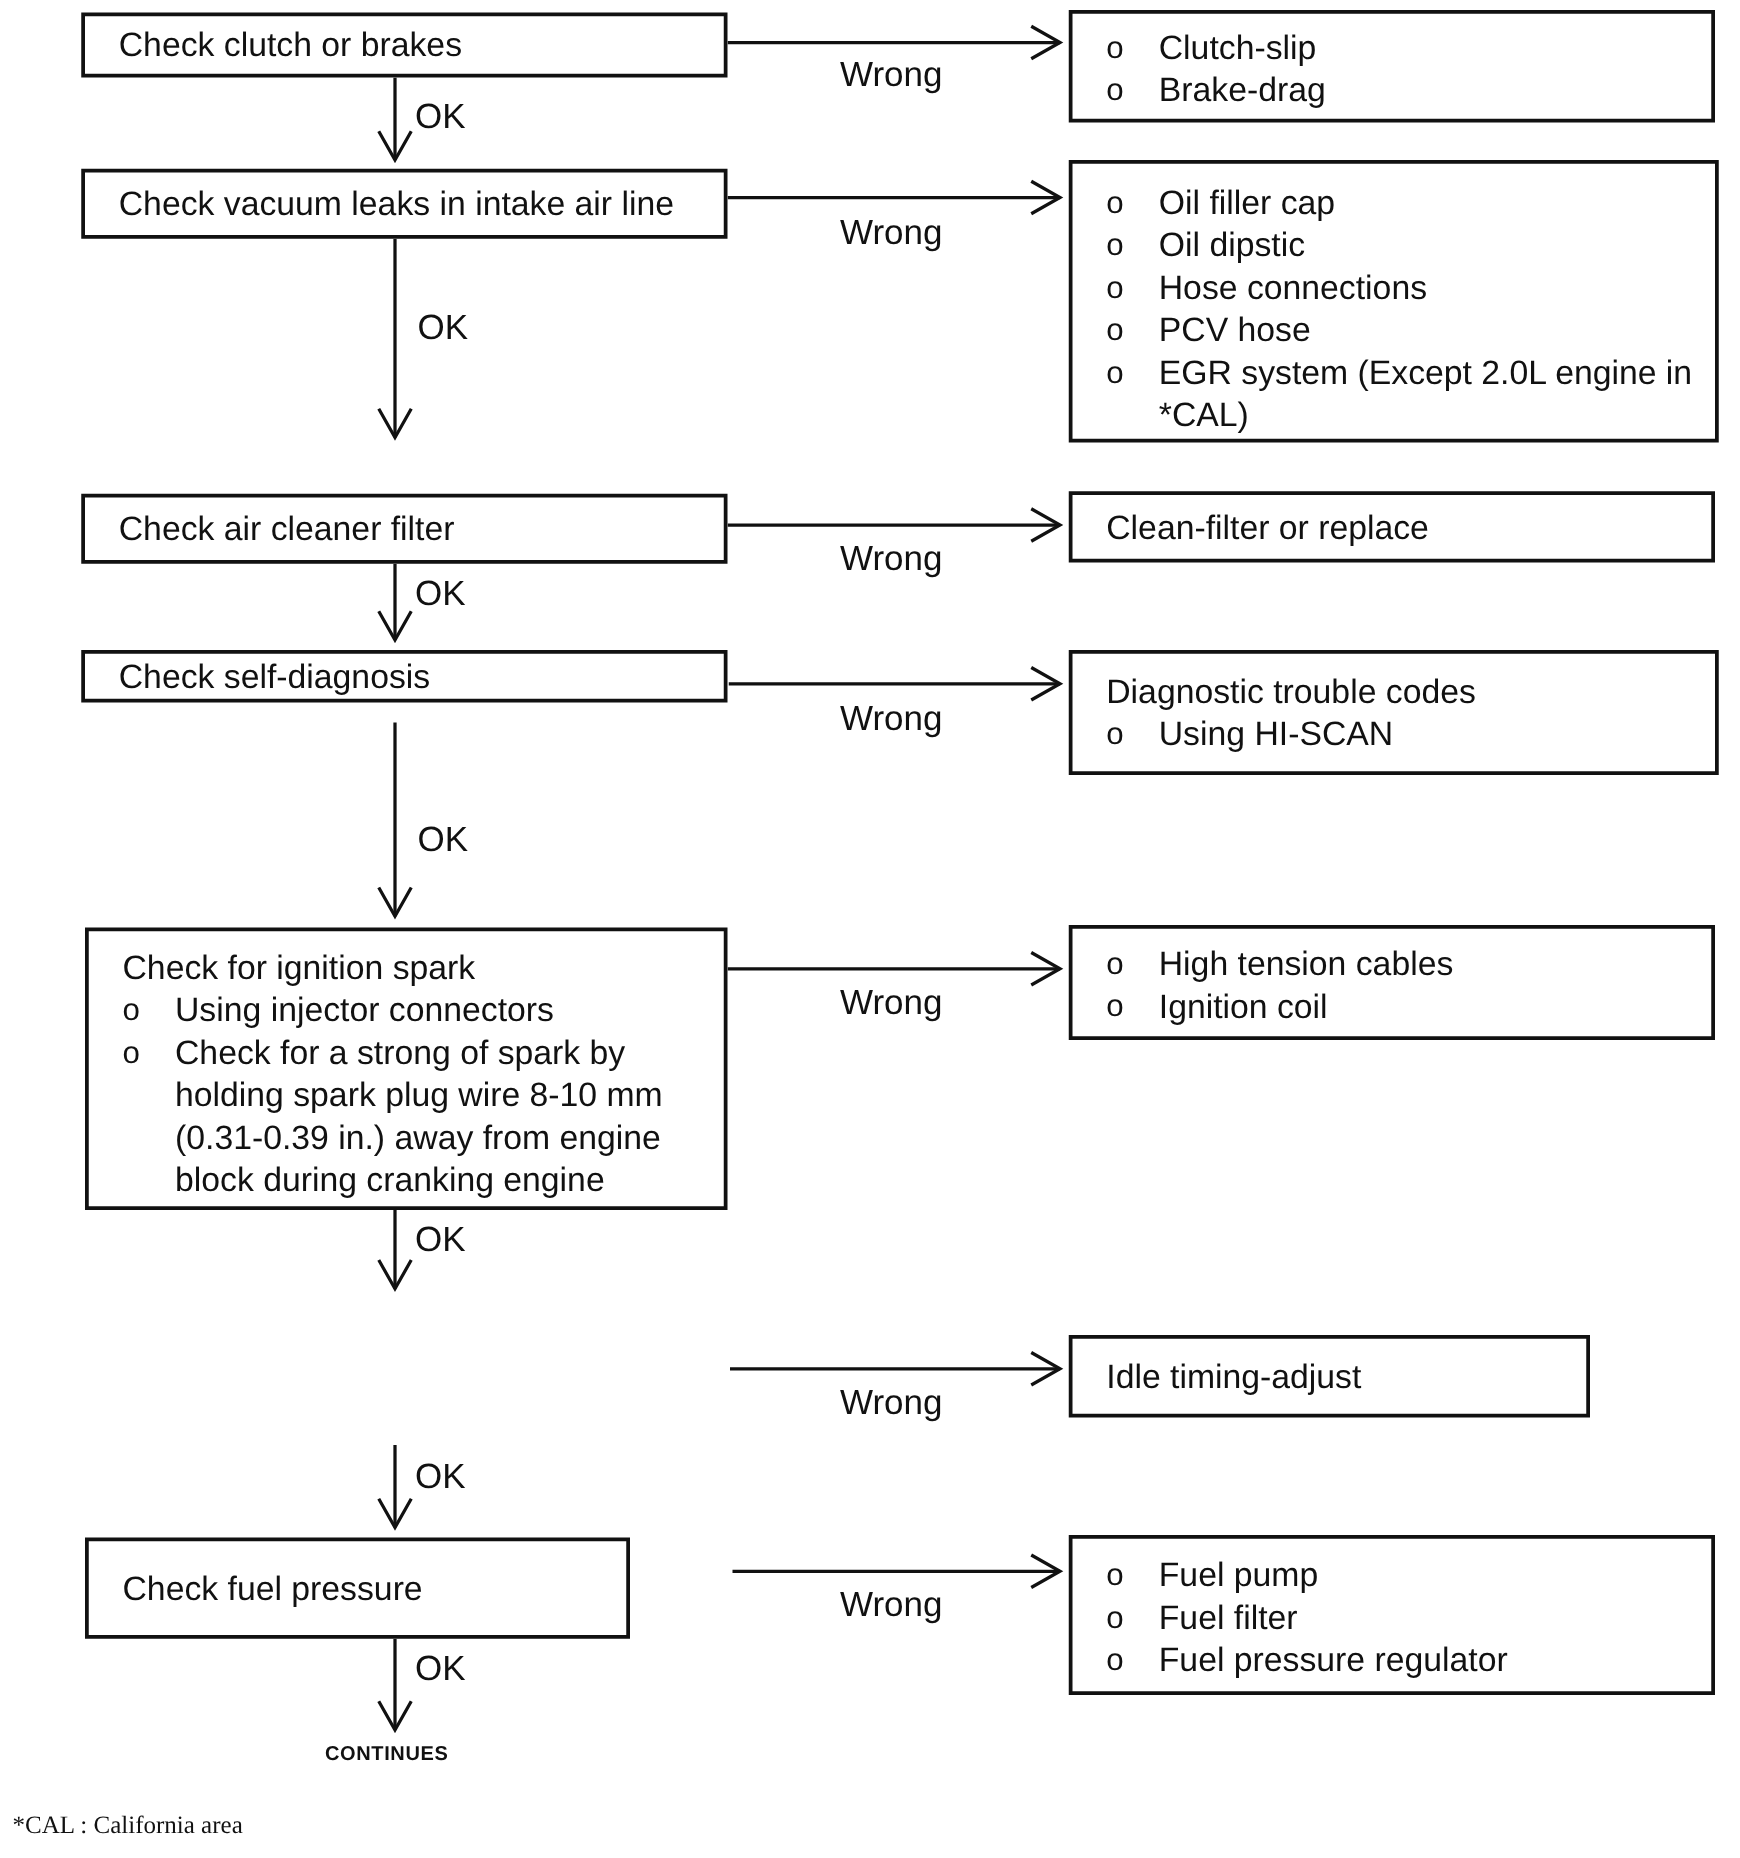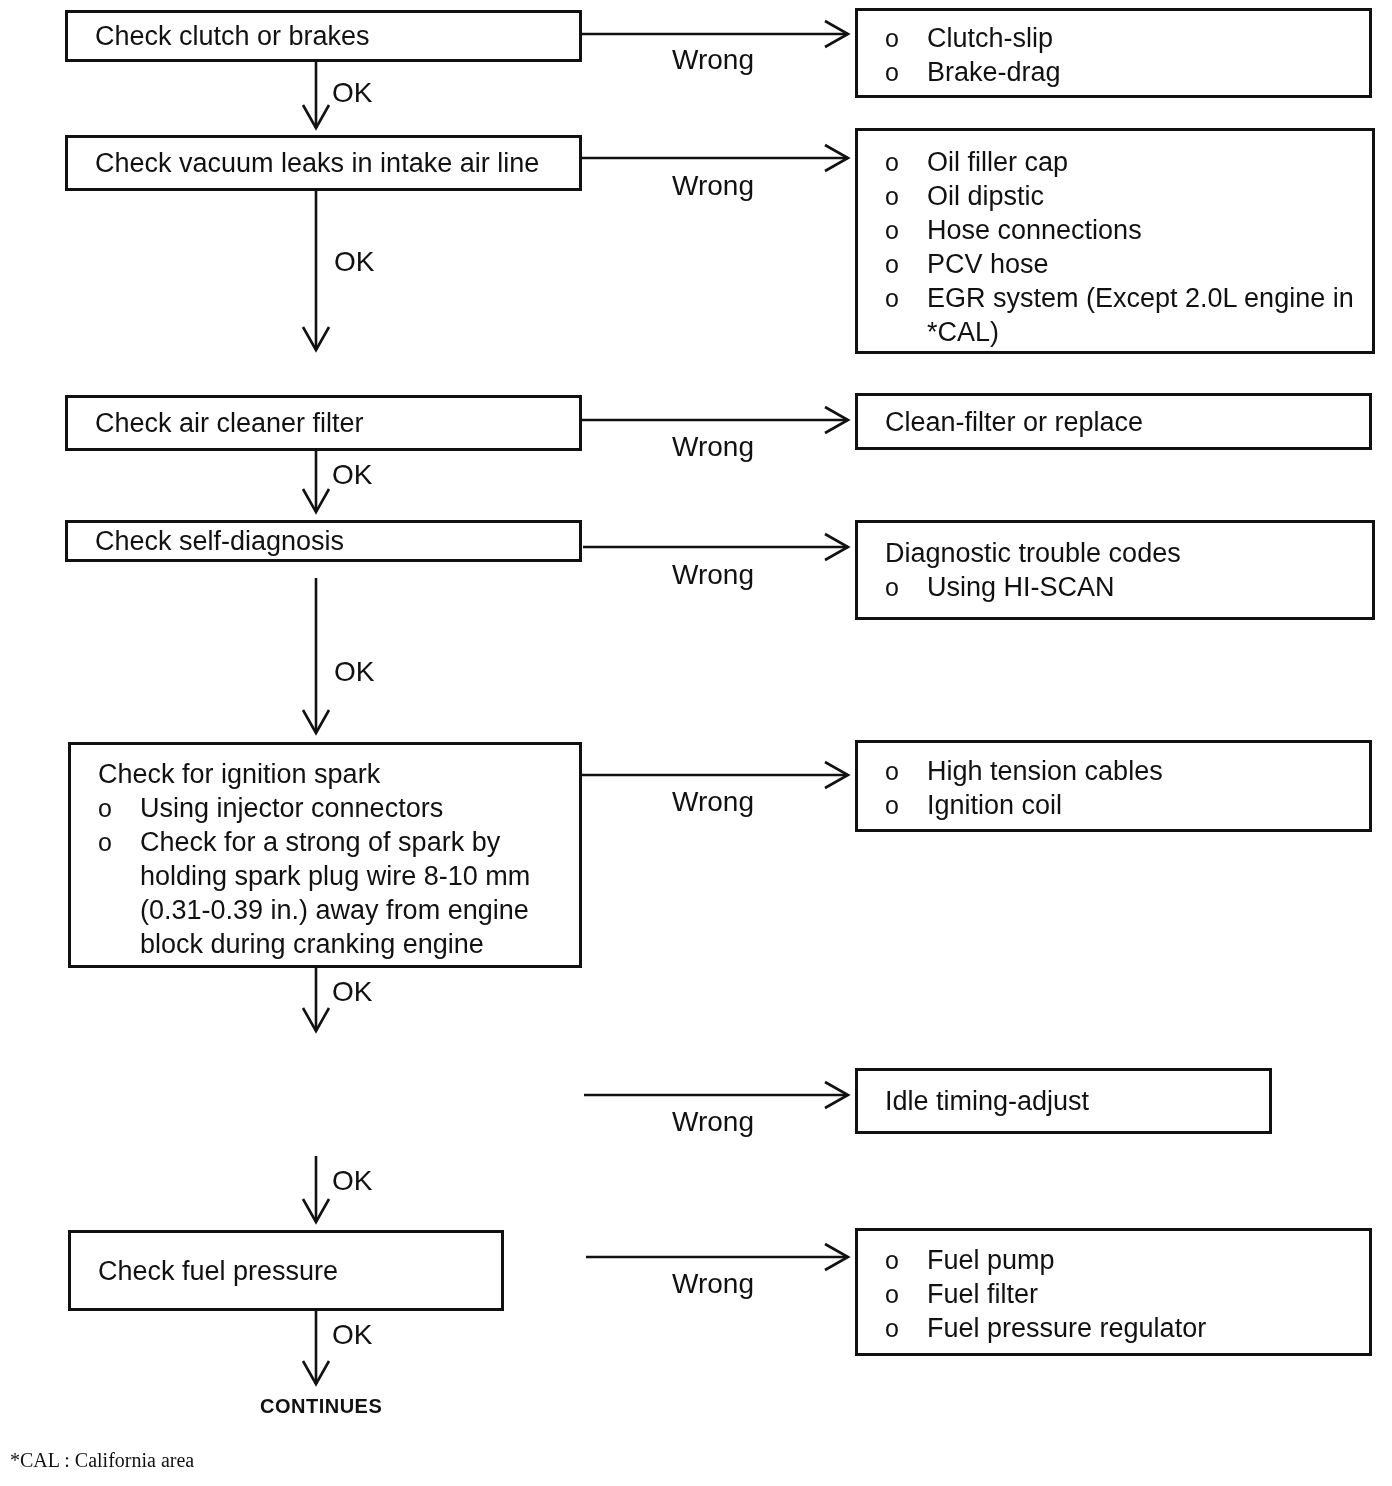--- a/index.html
+++ b/index.html
@@ -33,21 +33,21 @@
   .btext { flex: 1; }
   .title-line { margin: 0; }
   .lbl {
     position: absolute;
     font-size: 28px;
     line-height: 30px;
     white-space: nowrap;
   }
   .continues {
     position: absolute;
-    font-size: 20px;
+    font-size: 16px;
     font-weight: bold;
     letter-spacing: 0.5px;
     white-space: nowrap;
   }
   .footnote {
     position: absolute;
     font-size: 20px;
     white-space: nowrap;
     font-family: Liberation Serif, serif;
   }

